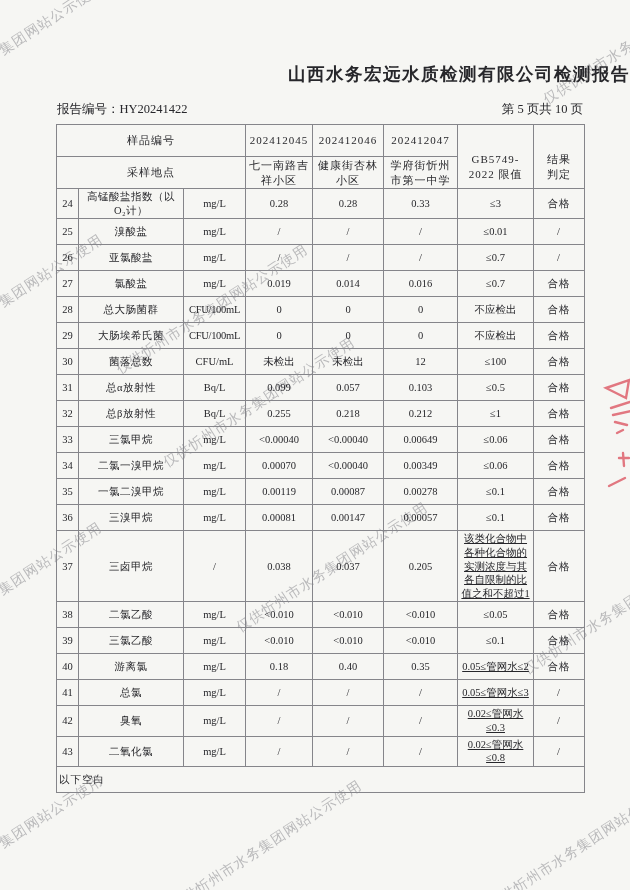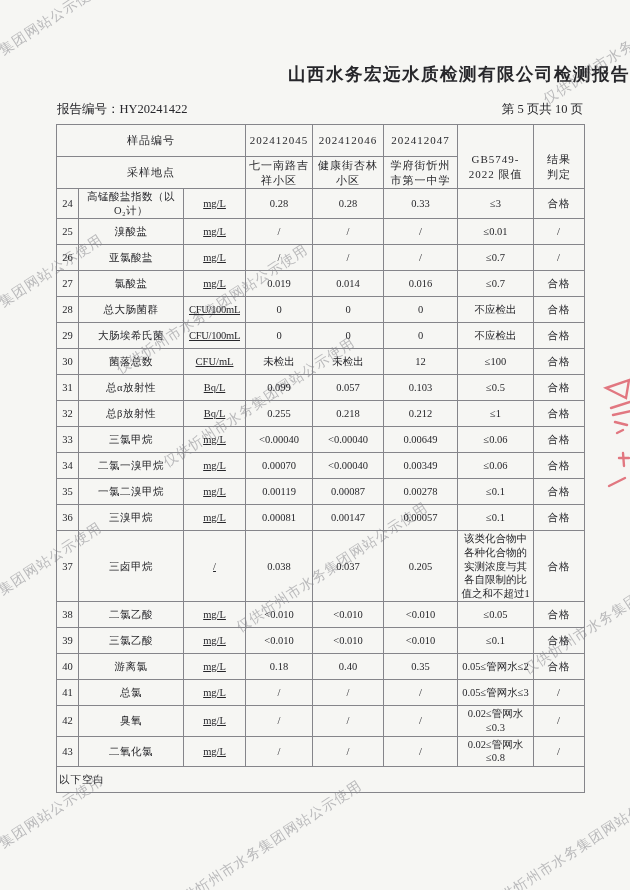--- a/index.html
+++ b/index.html
@@ -34,25 +34,25 @@
     border:1px solid #85858a;font-weight:normal;text-align:center;
     font-size:10.5px;line-height:1.3;padding:1px 2px;
     overflow:hidden;
   }
   .report thead tr{height:32px;}
   .report thead th{font-size:11px;letter-spacing:1px;}
   .report tbody tr{height:26px;}
   .th-stack{display:flex;flex-direction:column;justify-content:center;letter-spacing:1px;margin-top:20px;}
   .c-no{font-size:11px;letter-spacing:0;}
   .c-item{text-align:left;padding-left:7px;letter-spacing:0.5px;}
-  .c-unit{font-size:10px;text-decoration:underline;}
+  .c-unit{font-size:10px;}
   .unit-sm{font-size:9px;letter-spacing:-0.3px;}
   .c-val{font-size:10.5px;}
   .c-limit{font-size:10.5px;}
-  .limit-sm{font-size:8px;line-height:1.6;letter-spacing:0;}
+  .limit-sm{font-size:8px;line-height:1.6;letter-spacing:0;text-decoration:underline;}
   .c-res{letter-spacing:1px;}
   .blank-row td{text-align:left;height:20px;font-size:10.5px;letter-spacing:1px;}
   
   .stamp{position:absolute;right:-3px;top:378px;z-index:3;opacity:.8;}
 </style>
 </head>
 <body>
 
 <div class="page">
 

